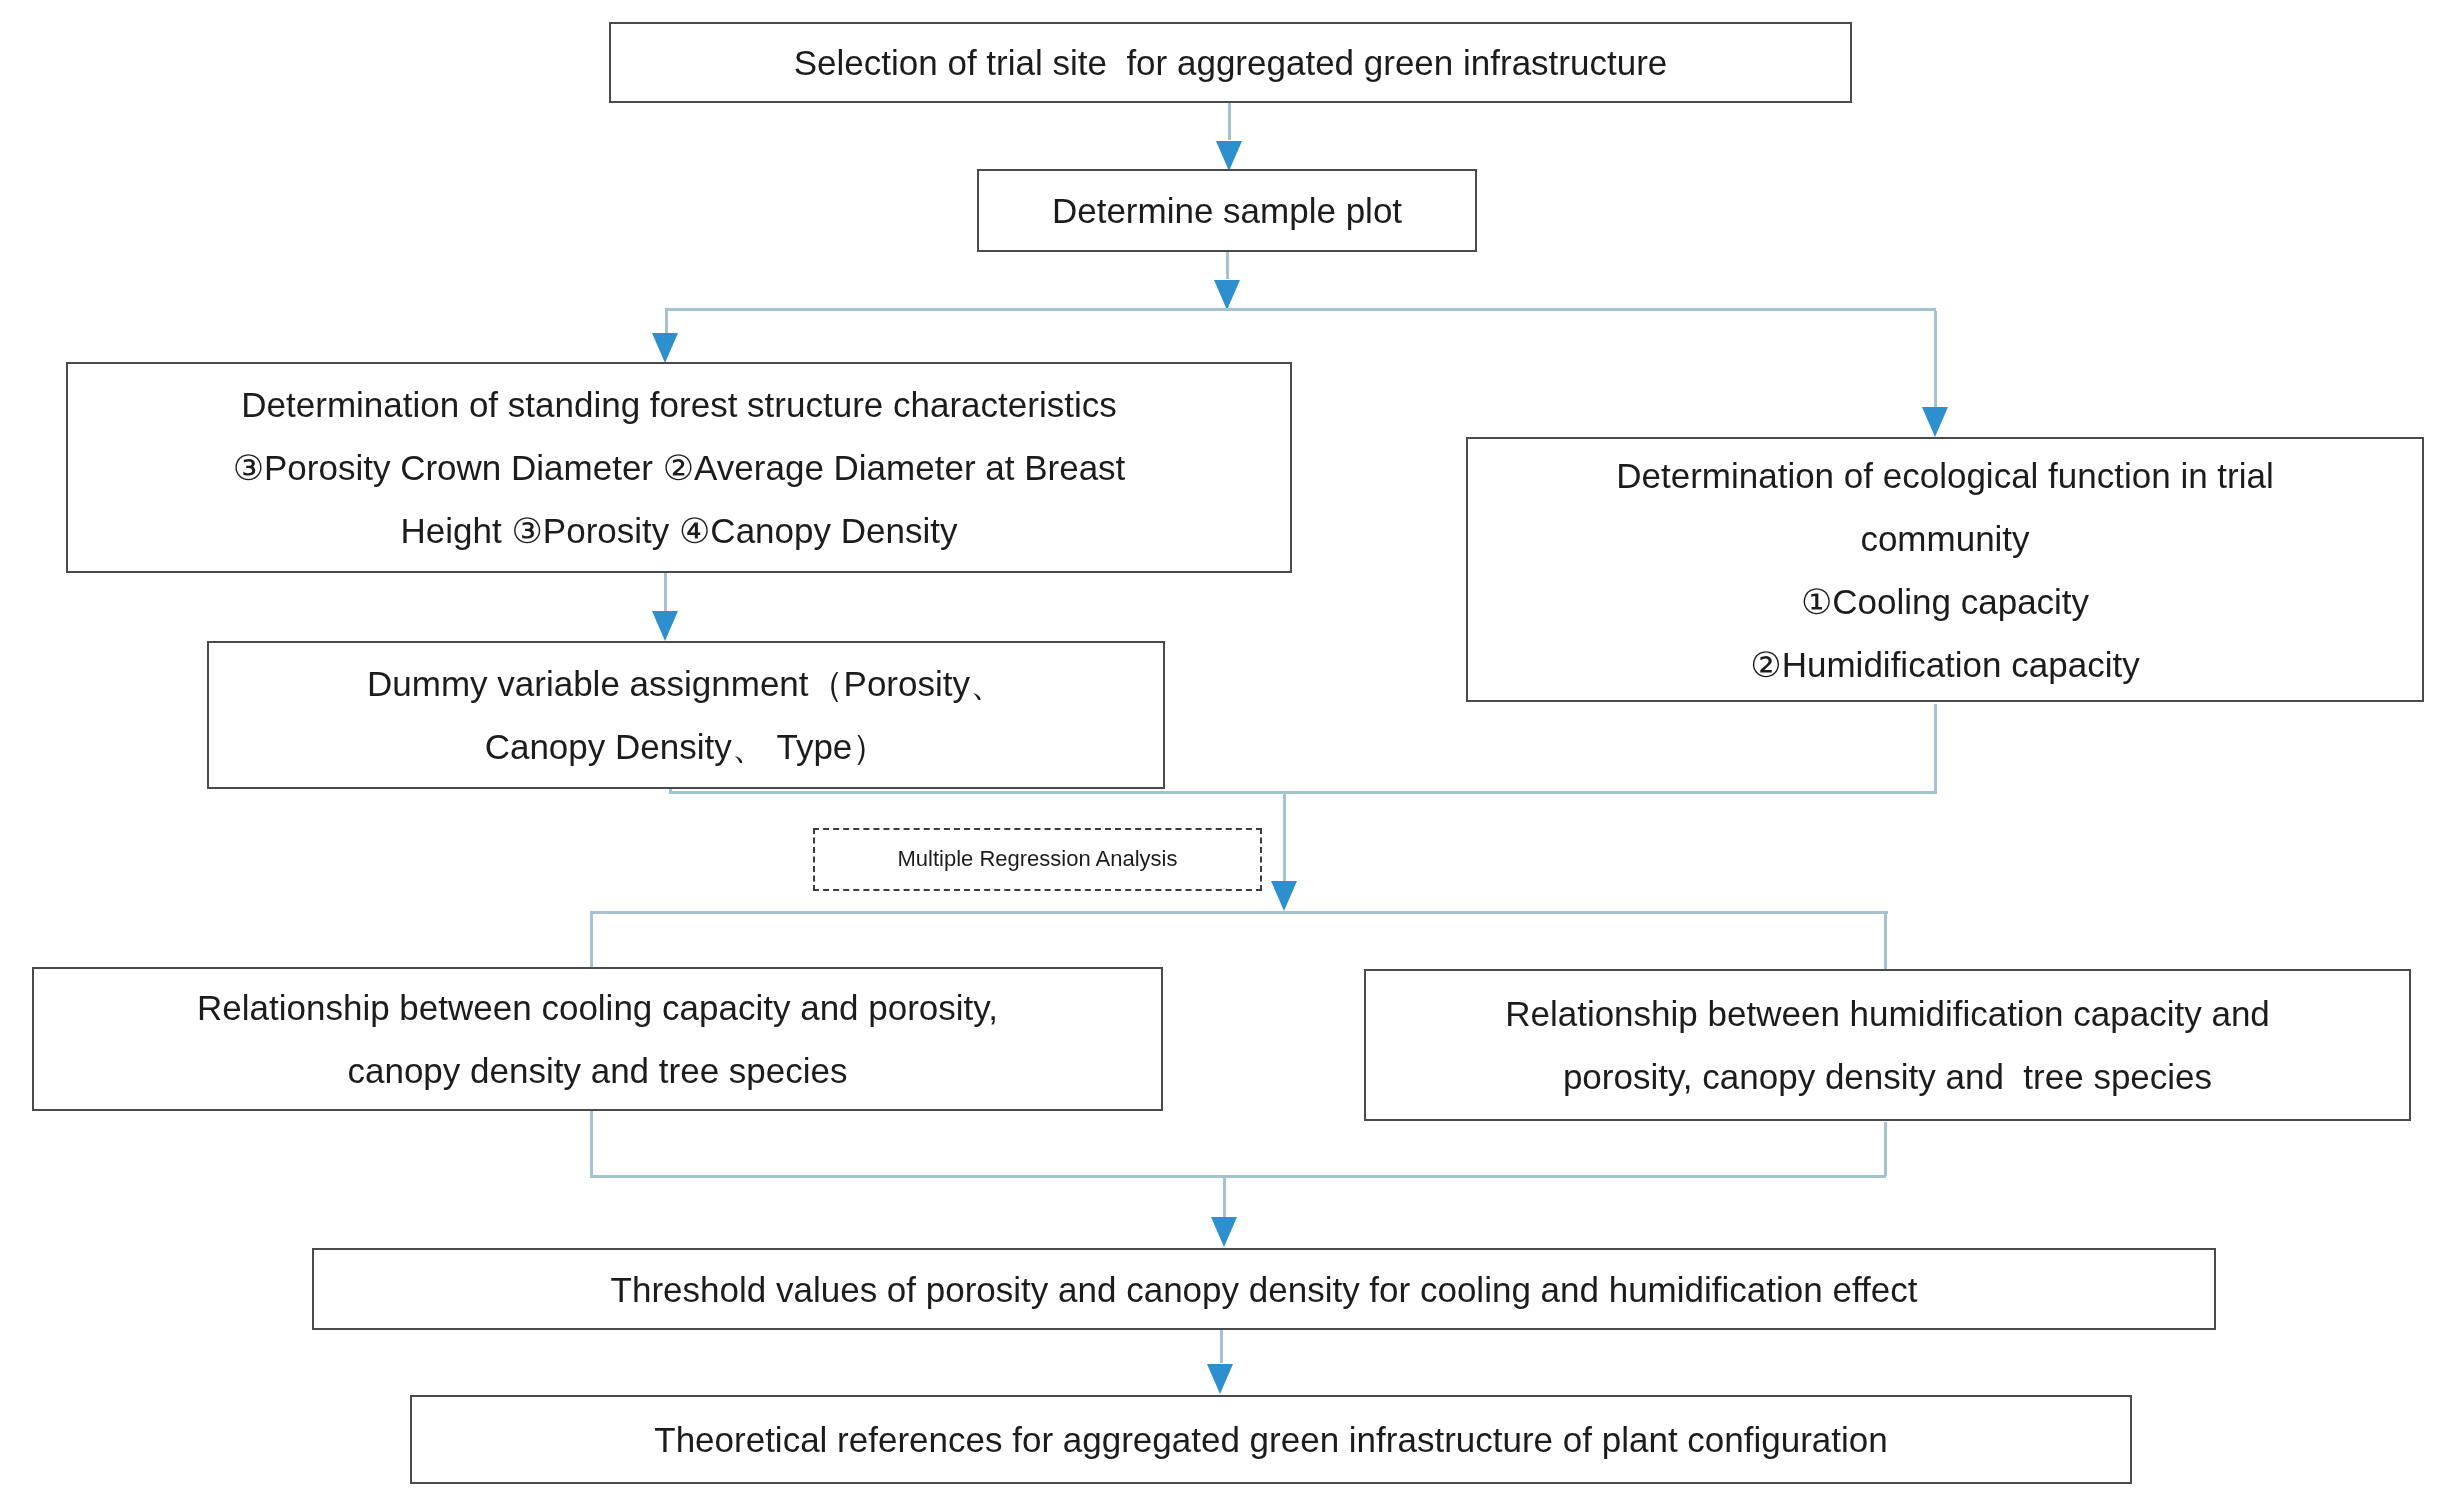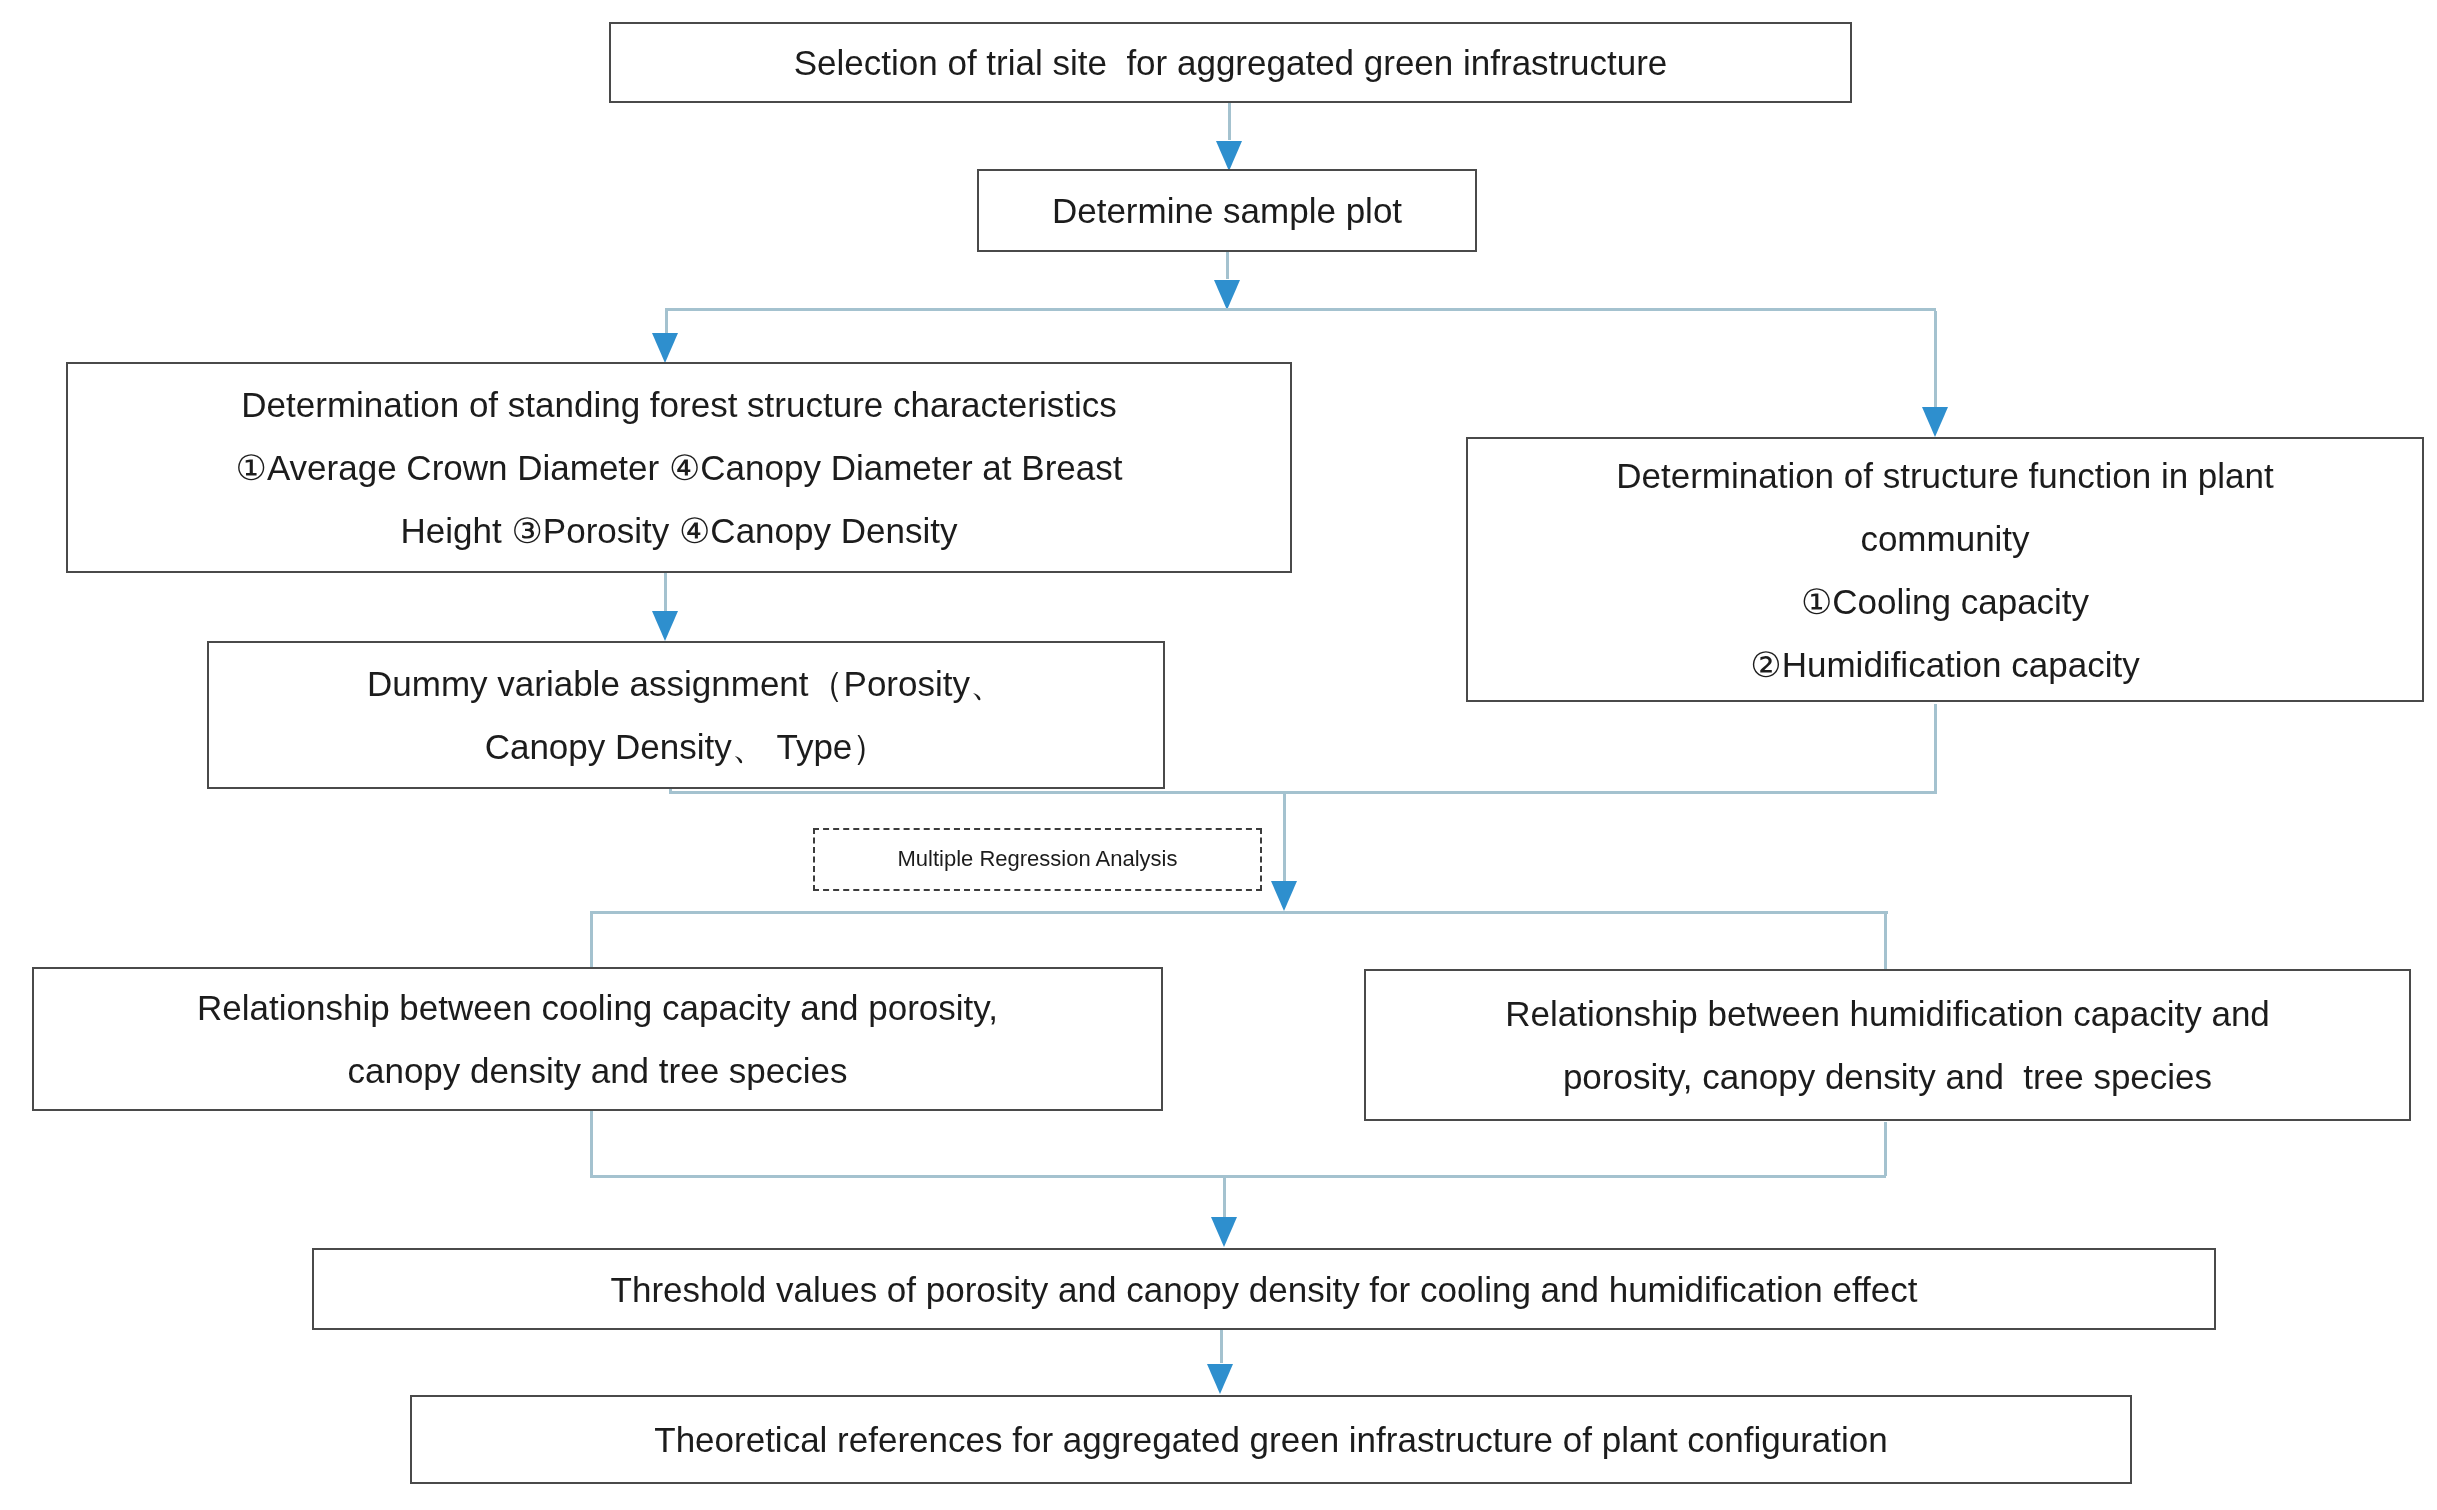--- a/index.html
+++ b/index.html
@@ -75,26 +75,26 @@
   <div class="box" style="left:609px;top:22.4px;width:1243px;height:81px">
     <div class="line">Selection of trial site  for aggregated green infrastructure</div>
   </div>
 
   <div class="box" style="left:977px;top:169px;width:500px;height:83px">
     <div class="line">Determine sample plot</div>
   </div>
 
   <div class="box" style="left:66px;top:362px;width:1226px;height:211px">
     <div class="line">Determination of standing forest structure characteristics</div>
-    <div class="line">①Average Crown Diameter ④Canopy Diameter at Breast</div>
+    <div class="line">③Porosity Crown Diameter ②Average Diameter at Breast</div>
     <div class="line">Height ③Porosity ④Canopy Density</div>
   </div>
 
   <div class="box" style="left:1466px;top:437px;width:958px;height:265px">
-    <div class="line">Determination of structure function in plant</div>
+    <div class="line">Determination of ecological function in trial</div>
     <div class="line">community</div>
     <div class="line">①Cooling capacity</div>
     <div class="line">②Humidification capacity</div>
   </div>
 
   <div class="box" style="left:207px;top:641px;width:958px;height:148px">
     <div class="line">Dummy variable assignment（Porosity、</div>
     <div class="line">Canopy Density、 Type）</div>
   </div>
 

